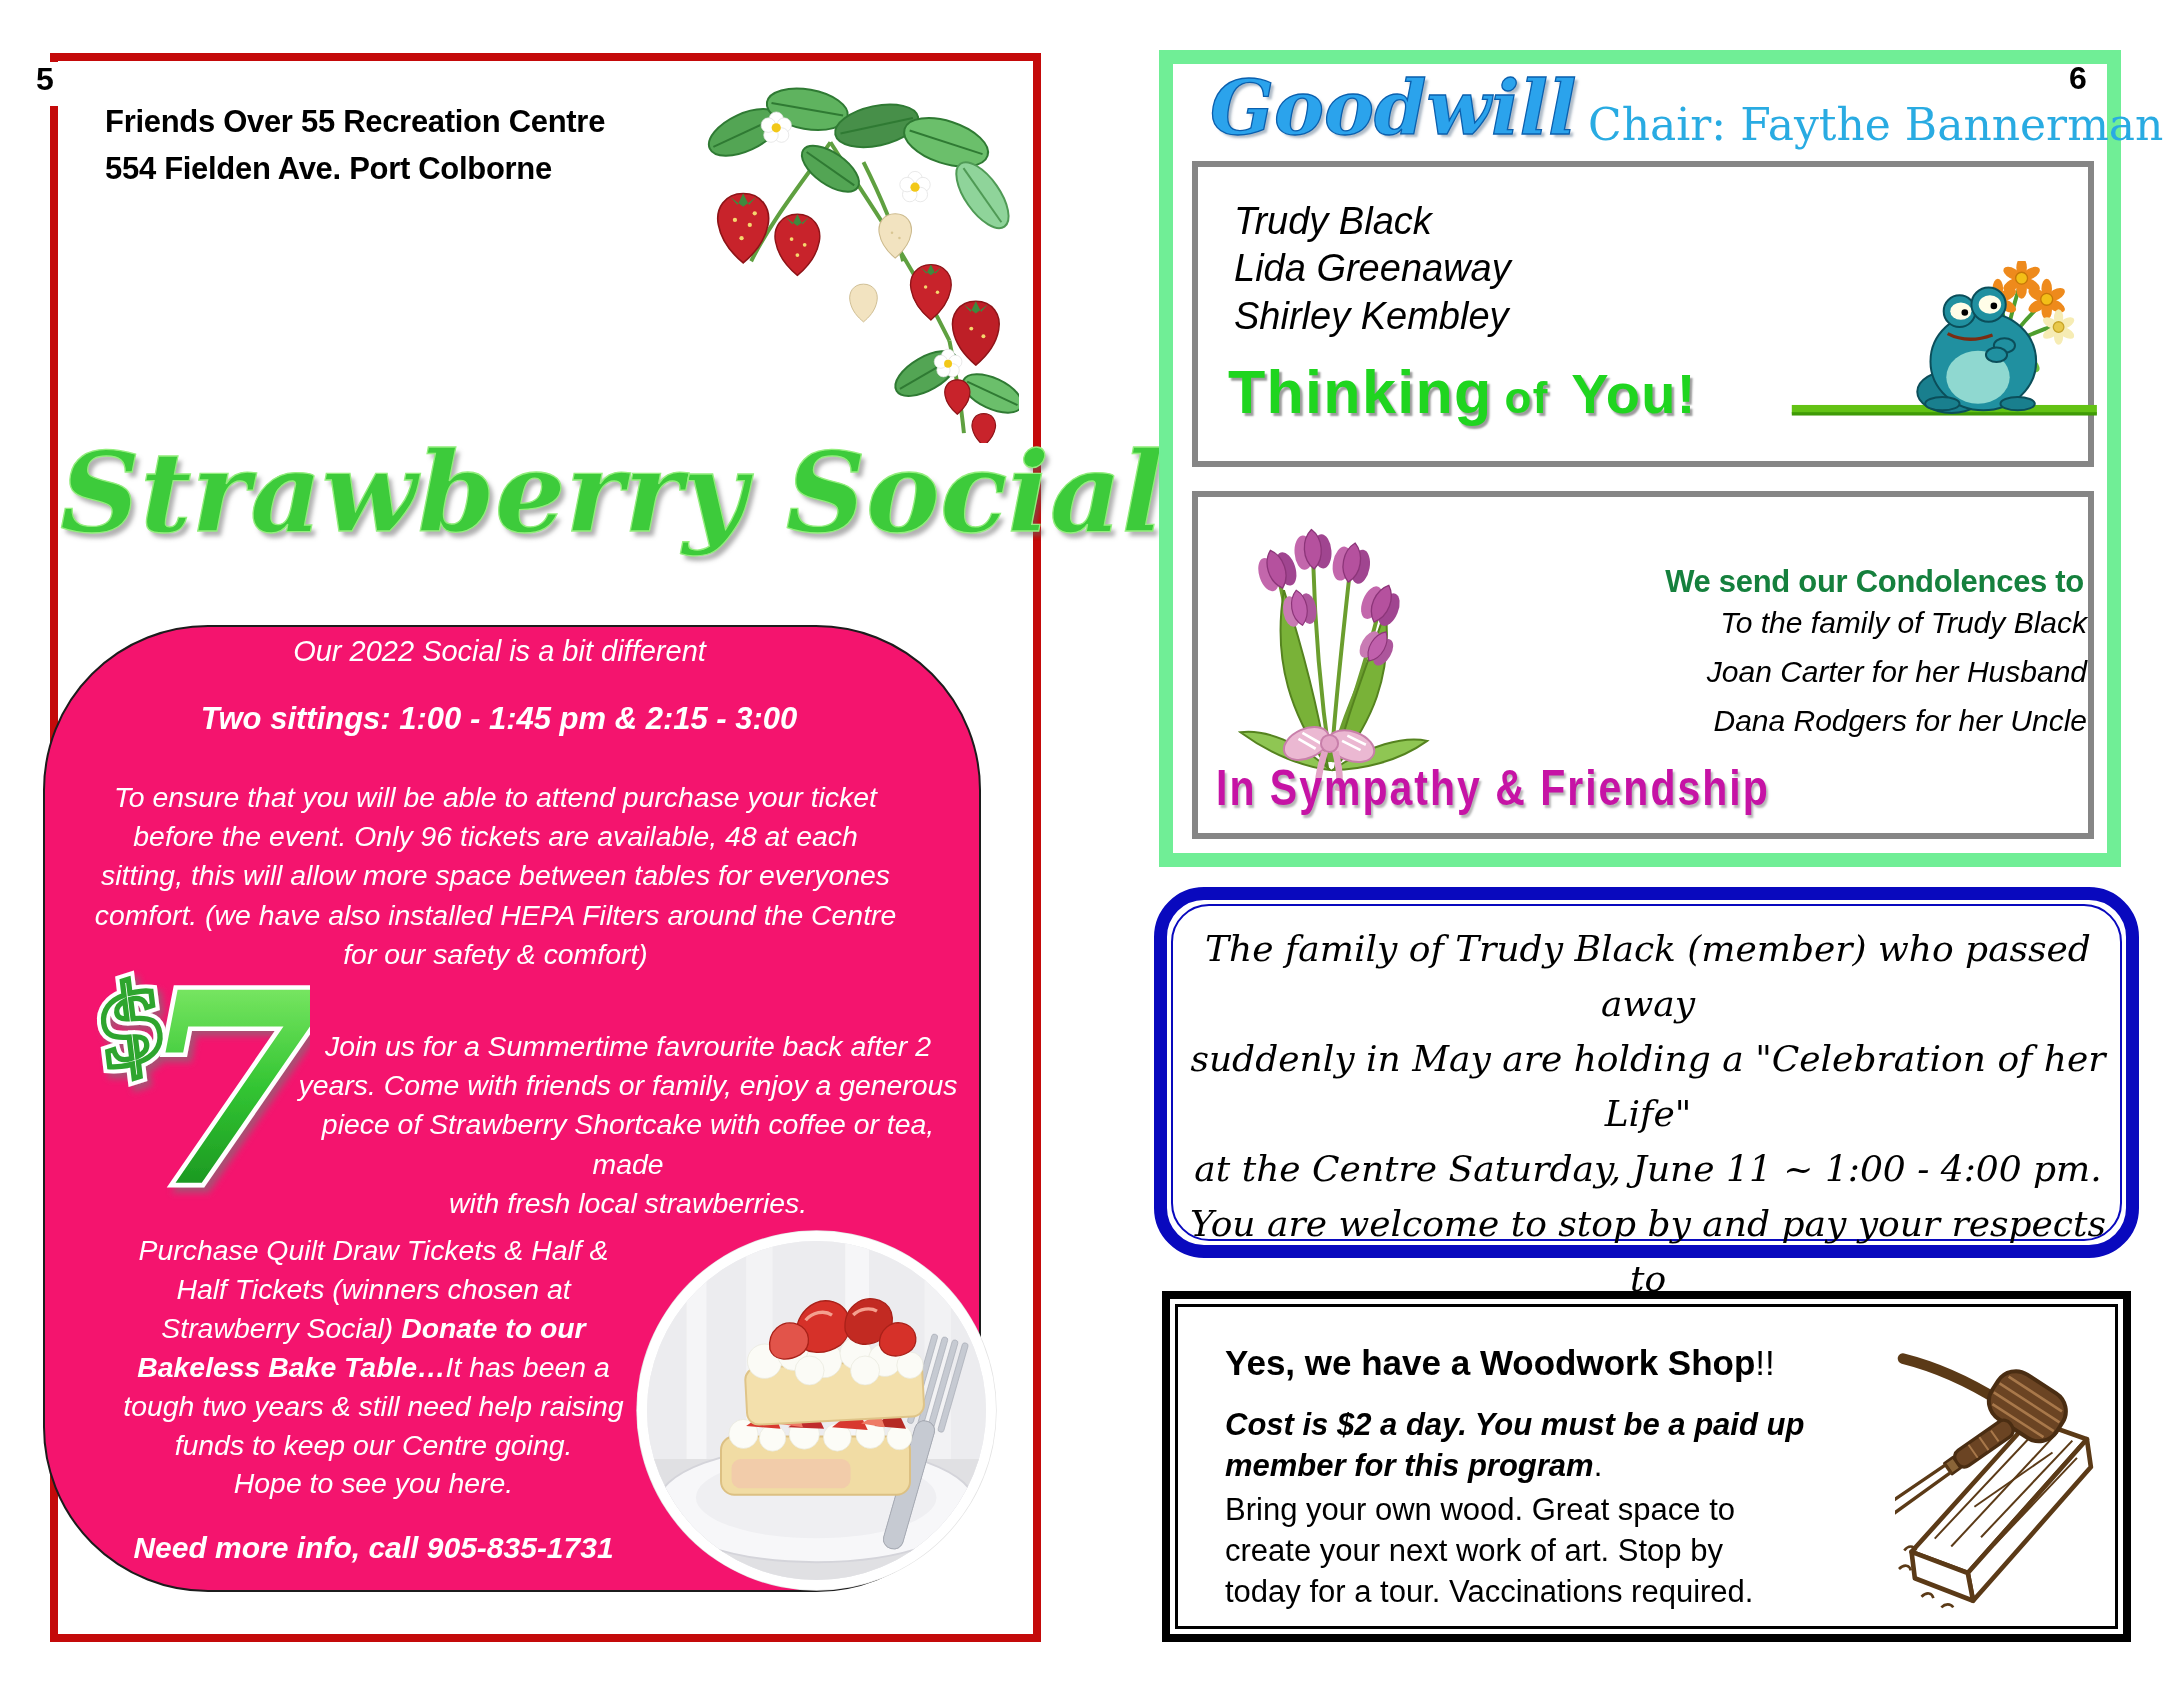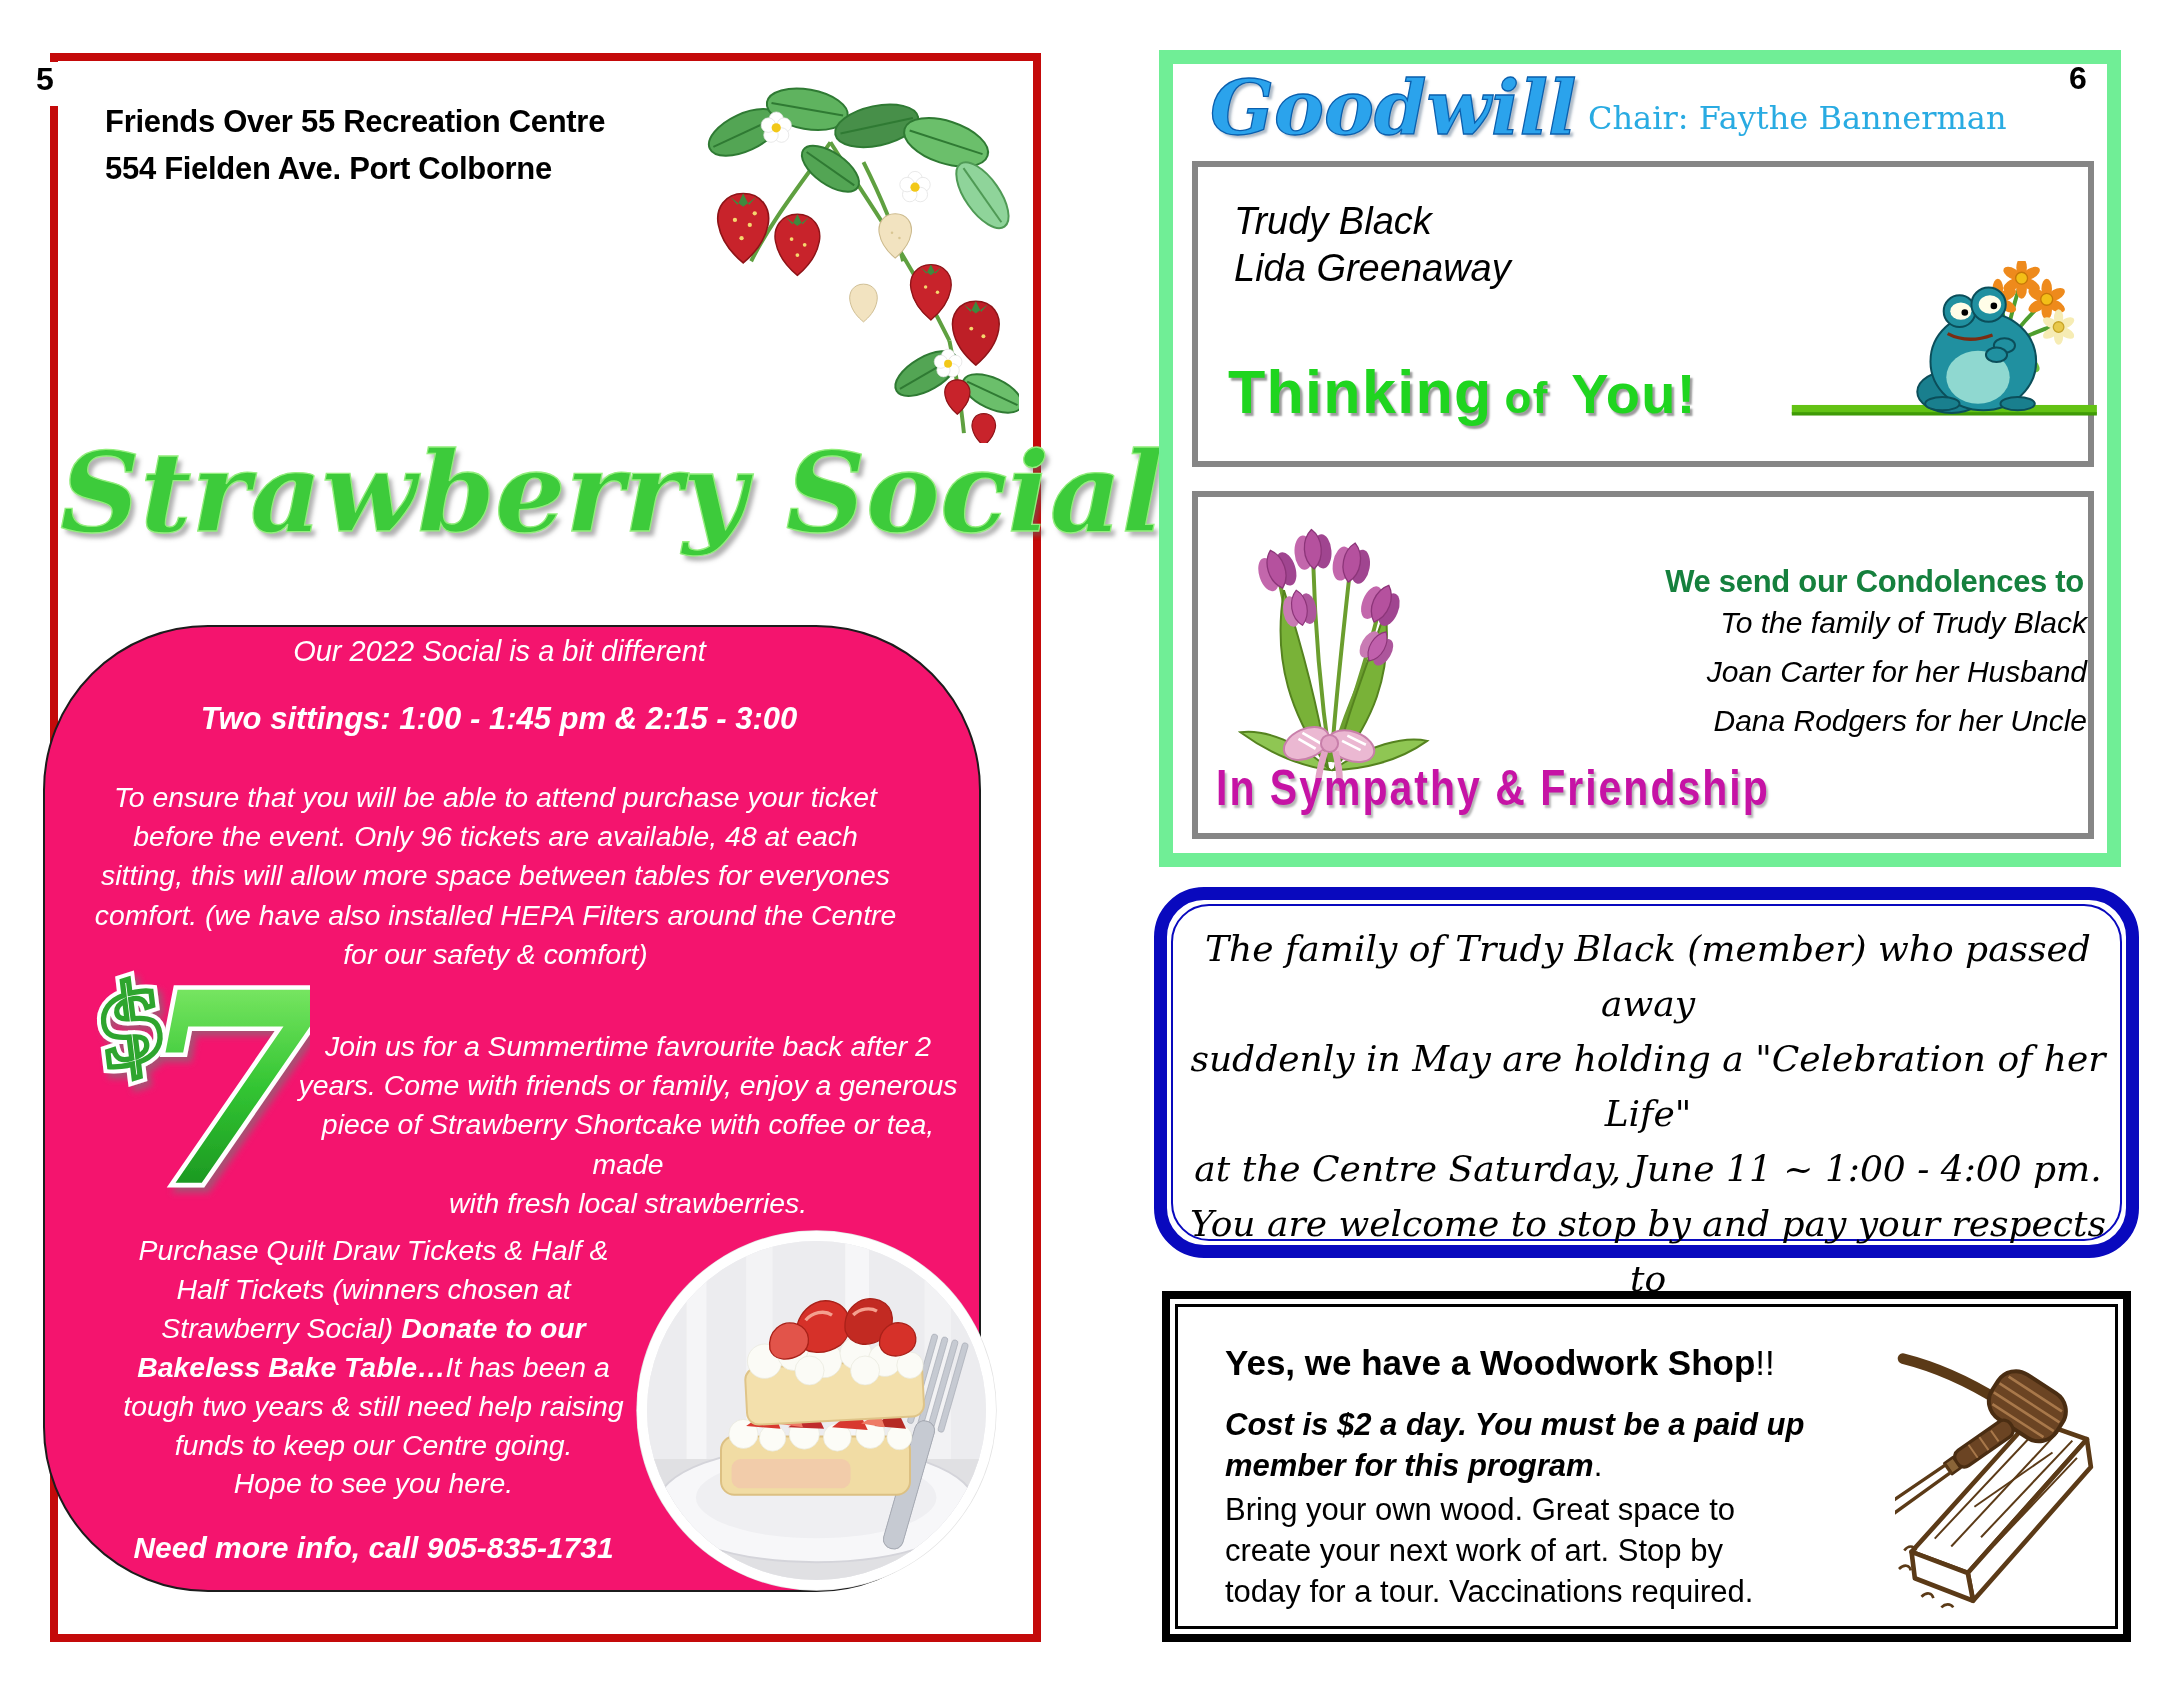--- a/index.html
+++ b/index.html
@@ -33,21 +33,21 @@
   .pb-info{left:66px;top:1531px;width:615px;font-size:30px;font-weight:bold;}
   .price-svg{left:85px;top:951px;}
   .shortcake{left:637px;top:1231px;width:339px;height:339px;border:10.6px solid #ffffff;border-radius:50%;
              overflow:hidden;box-shadow:0 0 0 0.7px #e3e3e3;background:#ECECEF;}
 
   
   .green-frame{left:1159px;top:50px;width:934px;height:789px;border:14.6px solid #70EE96;}
   .goodwill{left:1186px;top:64px;font-family:"DejaVu Serif",serif;font-style:italic;font-weight:bold;
             font-size:75px;color:#2BA3EC;-webkit-text-stroke:1.3px #0A5FAE;
             text-shadow:3.3px 3.3px 2.6px rgba(120,140,160,.6);white-space:nowrap;margin-left:24px;}
-  .chair{left:1588px;top:99px;font-family:"DejaVu Serif",serif;font-size:32px;color:#29ABE2;white-space:nowrap;}
+  .chair{left:1588px;top:99px;font-family:"DejaVu Serif",serif;font-size:44px;color:#29ABE2;white-space:nowrap;}
   .graybox{border:6.6px solid #868686;background:#fff;}
   .gb1{left:1192px;top:161px;width:890px;height:294px;}
   .gb2{left:1192px;top:491px;width:890px;height:336px;}
   .name-line{left:1234px;width:463px;font-size:38px;font-style:italic;color:#000;}
   .thinking{left:1196px;top:357px;white-space:nowrap;color:#1FD51F;font-weight:bold;
             text-shadow:2.6px 2.6px 2px #9b9b9b;letter-spacing:1.3px;margin-left:32px;}
   .thinking .w1{font-size:61px;}
   .thinking .w2{font-size:44px;margin-left:12px;}
   .thinking .w3{font-size:56px;margin-left:22.5px;}
   .cond-title{left:1601px;top:564px;width:483px;font-size:31px;font-weight:bold;letter-spacing:-0.3px;color:#15803d;}
@@ -297,20 +297,21 @@
 
   <div class="abs green-frame"></div>
   <div class="abs pageno" style="left:2069px;top:60px;">6</div>
 
   <div class="abs goodwill">Goodwill</div>
   <div class="abs chair">Chair: Faythe Bannerman</div>
 
   <div class="abs graybox gb1"></div>
   <div class="abs name-line" style="top:200px;">Trudy Black</div>
   <div class="abs name-line" style="top:247px;">Lida Greenaway</div>
+  <div class="abs name-line" style="top:295px;">Shirley Kembley</div>
 
   <svg class="abs" style="left:1786px;top:261px;" width="318" height="175" viewBox="0 0 480 265">
     <rect x="8" y="218" width="462" height="13" fill="#63C214"></rect>
     <rect x="8" y="229" width="462" height="5" fill="#3F9A07"></rect>
     <g>
       <path d="M330 128 C338 90 346 58 356 30" stroke="#4E9E2E" stroke-width="6" fill="none"></path>
       <path d="M332 130 C350 100 372 78 392 60" stroke="#4E9E2E" stroke-width="6" fill="none"></path>
       <path d="M330 132 C334 108 330 84 322 62" stroke="#4E9E2E" stroke-width="6" fill="none"></path>
       <path d="M334 134 C352 118 382 104 408 98" stroke="#4E9E2E" stroke-width="6" fill="none"></path>
       <g transform="translate(362,150) rotate(40)">

